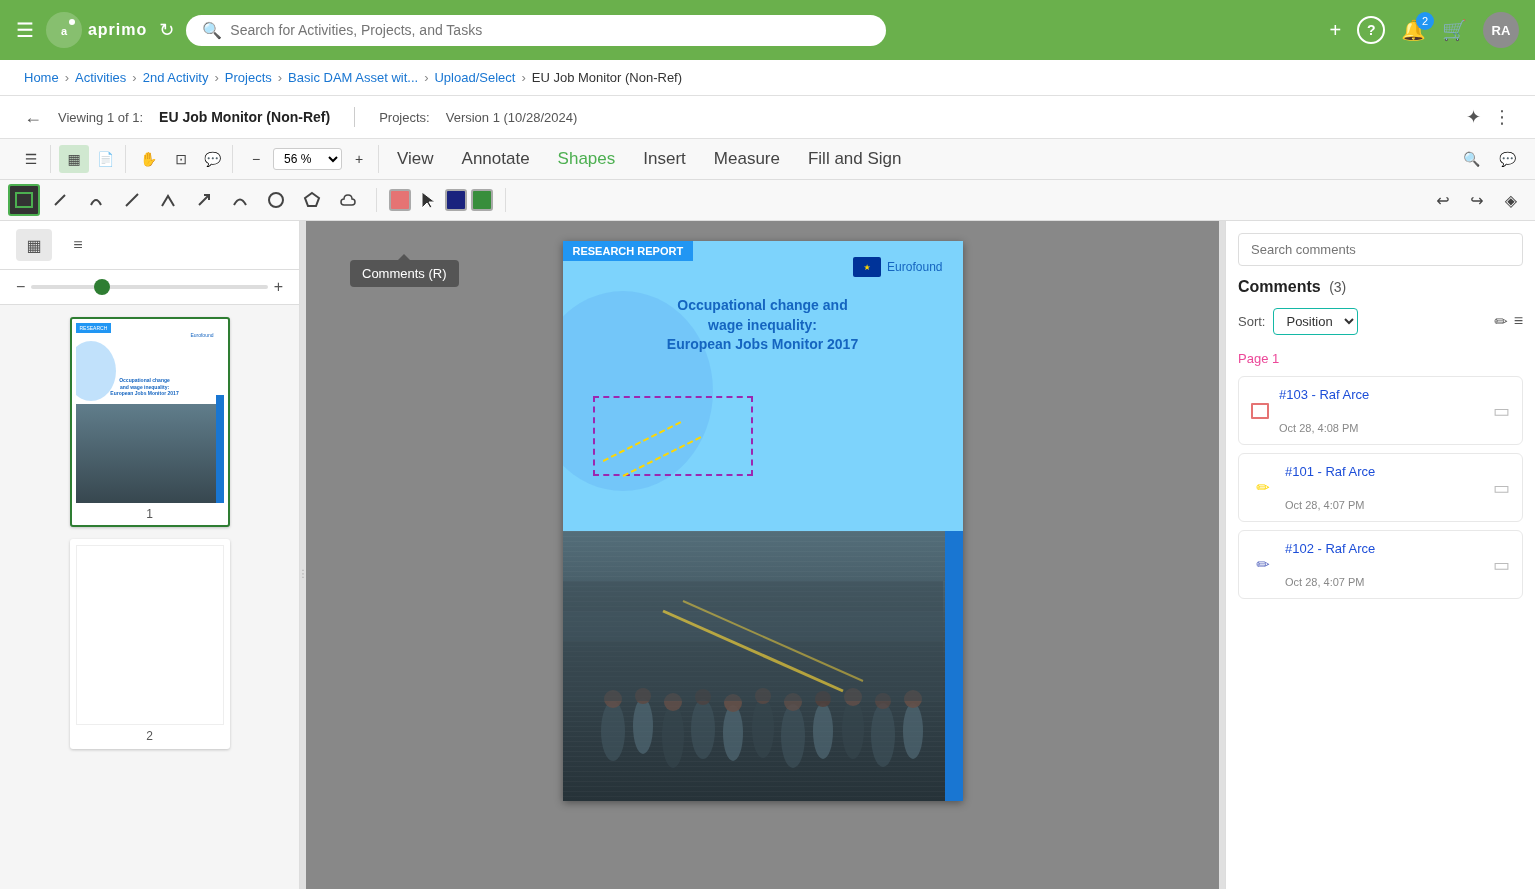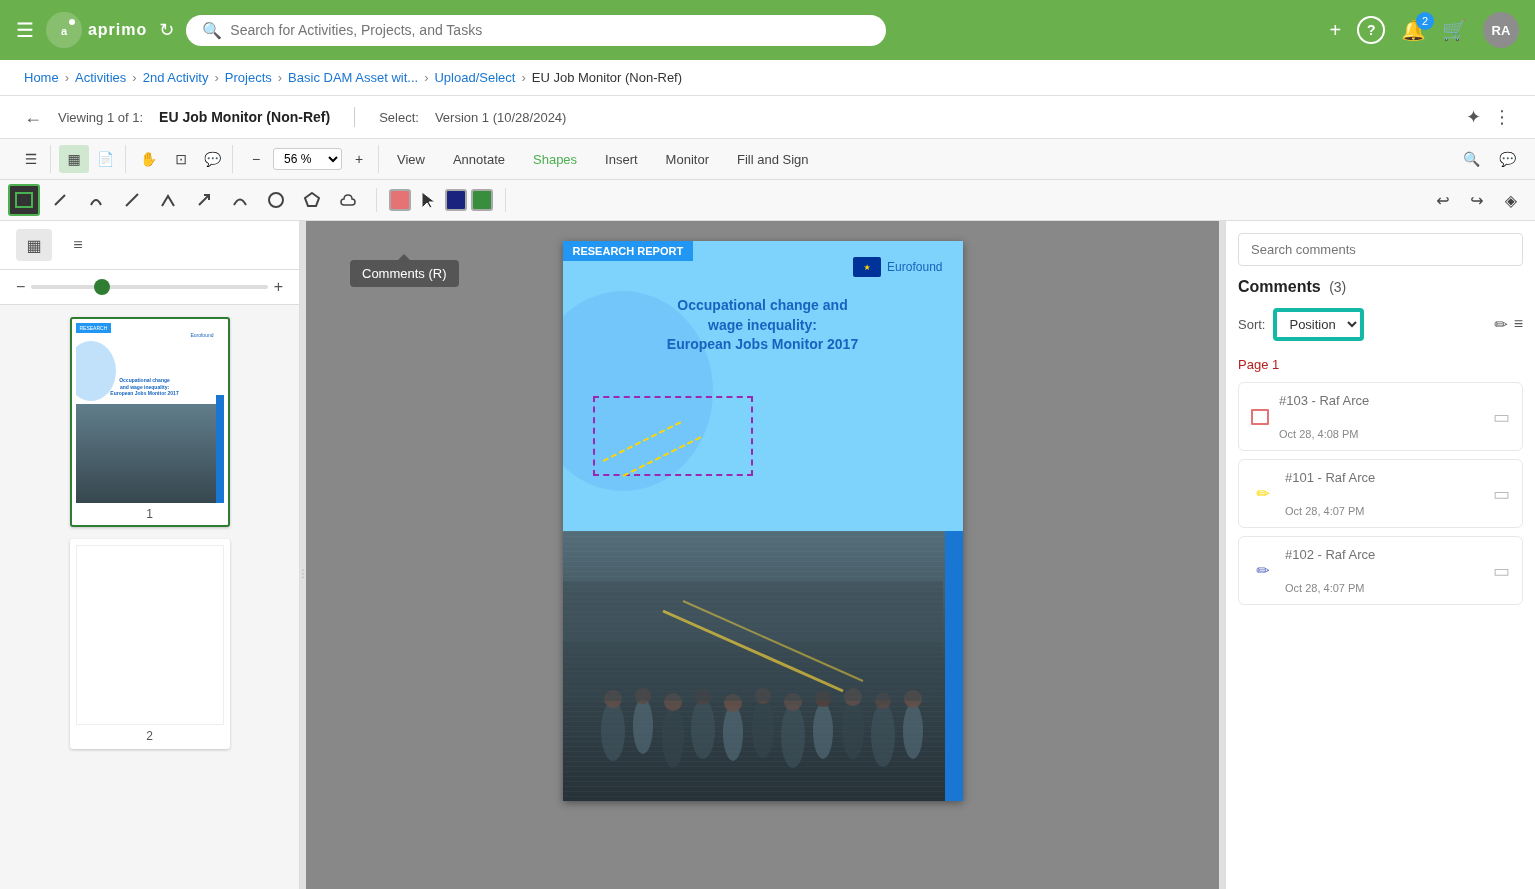--- a/index.html
+++ b/index.html
@@ -123,21 +123,21 @@
     }
     .tb-select {
       border: 1px solid #ccc;
       border-radius: 3px;
       padding: 2px 6px;
       font-size: 12px;
       cursor: pointer;
       background: white;
     }
     .toolbar-menu { display: flex; align-items: center; gap: 16px; padding: 0 8px; }
-    .toolbar-menu-item { font-size: 13px; color: #444; cursor: pointer; padding: 4px 6px; border-radius: 3px; }
+    .toolbar-menu-item { font-size: 17px; color: #444; cursor: pointer; padding: 4px 6px; border-radius: 3px; }
     .toolbar-menu-item.active { color: #4caf50; }
 
     
     .shapes-toolbar {
       background: #f8f8f8;
       border-bottom: 1px solid #ddd;
       padding: 4px 8px;
       display: flex;
       align-items: center;
       gap: 4px;
@@ -434,46 +434,46 @@
     .comments-title { font-size: 16px; font-weight: 600; color: #222; }
     .comments-count { font-size: 14px; color: #555; margin-left: 4px; }
     .sort-row {
       display: flex;
       align-items: center;
       gap: 8px;
       margin-bottom: 16px;
     }
     .sort-label { font-size: 13px; color: #555; }
     .sort-select {
-      border: 4px solid #14b8a6;
+      border: 1px solid #14b8a6;
       border-radius: 4px;
       padding: 4px 8px;
       font-size: 13px;
       cursor: pointer;
       background: white;
       color: #333;
     }
     .sort-icons { display: flex; gap: 6px; margin-left: auto; }
     .sort-icon-btn { cursor: pointer; color: #555; font-size: 16px; }
-    .page-section-label { font-size: 13px; color: #b91c1c; margin-bottom: 10px; font-weight: 500; }
+    .page-section-label { font-size: 13px; color: #ec4899; margin-bottom: 10px; font-weight: 500; }
     .comment-card {
       border: 1px solid #e8e8e8;
       border-radius: 6px;
       padding: 10px 12px;
       margin-bottom: 8px;
       display: flex;
       align-items: center;
       gap: 10px;
     }
     .comment-icon { width: 24px; height: 24px; display: flex; align-items: center; justify-content: center; flex-shrink: 0; }
     .comment-icon.rect { border: 2px solid #e57373; width: 18px; height: 16px; border-radius: 1px; }
     .comment-icon.pencil-yellow { color: #ffd600; font-size: 16px; }
     .comment-icon.pencil-blue { color: #5c6bc0; font-size: 16px; }
     .comment-info { flex: 1; }
-    .comment-user { font-size: 13px; font-weight: 500; color: #737373; }
+    .comment-user { font-size: 13px; font-weight: 500; color: #1d4ed8; }
     .comment-time { font-size: 11px; color: #888; margin-top: 20px; }
     .comment-action { cursor: pointer; color: #bbb; font-size: 18px; }
 
     
     .resize-right {
       width: 6px;
       background: #e0e0e0;
       cursor: col-resize;
     }
 
@@ -583,21 +583,21 @@
   <a href="#">Upload/Select</a>
   <span class="breadcrumb-sep">›</span>
   <span class="breadcrumb-current">EU Job Monitor (Non-Ref)</span>
 </div>
 
 <div class="doc-title-bar">
   <span class="back-btn">←</span>
   <span class="viewing-label">Viewing 1 of 1:</span>
   <span class="doc-title">EU Job Monitor (Non-Ref)</span>
   <div class="divider-v"></div>
-  <span class="version-label">Select:</span>
+  <span class="version-label">Projects:</span>
   <span class="version-value">Version 1 (10/28/2024)</span>
   <div class="title-actions">
     <span class="sparkle-btn">✦</span>
     <span class="more-btn">⋮</span>
   </div>
 </div>
 
 <div class="pdf-toolbar">
   <div class="toolbar-group">
     <button class="tb-btn">☰</button>
@@ -620,21 +620,21 @@
       <option>75 %</option>
       <option>100 %</option>
     </select>
     <button class="tb-btn">+</button>
   </div>
   <div class="toolbar-menu">
     <span class="toolbar-menu-item">View</span>
     <span class="toolbar-menu-item">Annotate</span>
     <span class="toolbar-menu-item active">Shapes</span>
     <span class="toolbar-menu-item">Insert</span>
-    <span class="toolbar-menu-item">Monitor</span>
+    <span class="toolbar-menu-item">Measure</span>
     <span class="toolbar-menu-item">Fill and Sign</span>
   </div>
   <div style="margin-left:auto;display:flex;gap:6px;">
     <button class="tb-btn">🔍</button>
     <button class="tb-btn">💬</button>
   </div>
 </div>
 
 <div class="shapes-toolbar">
   <button class="shape-btn active" title="Rectangle (R)">

